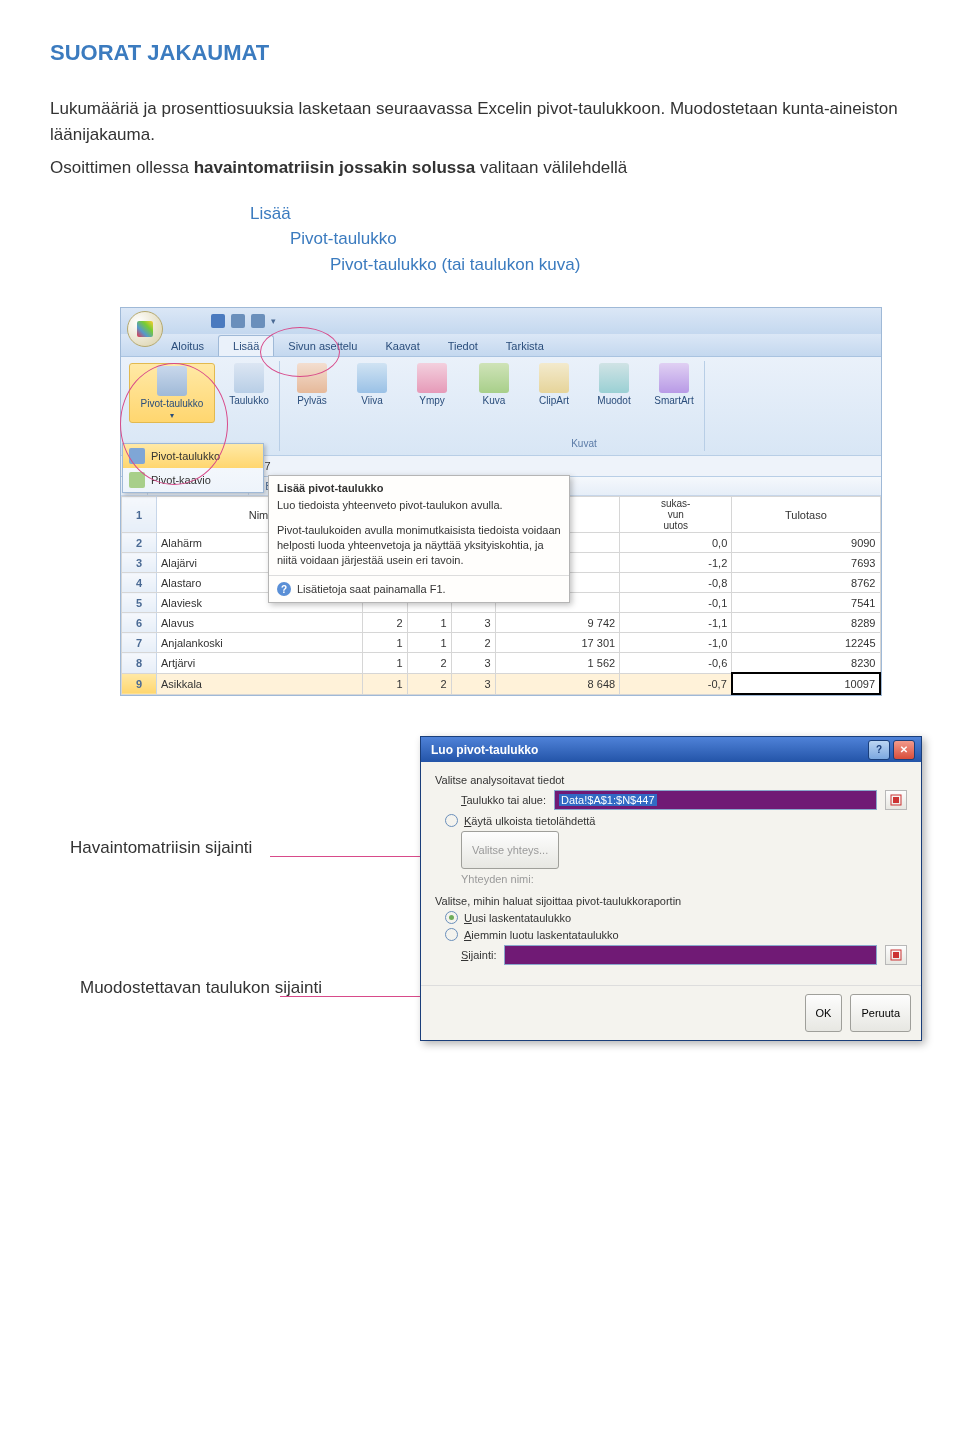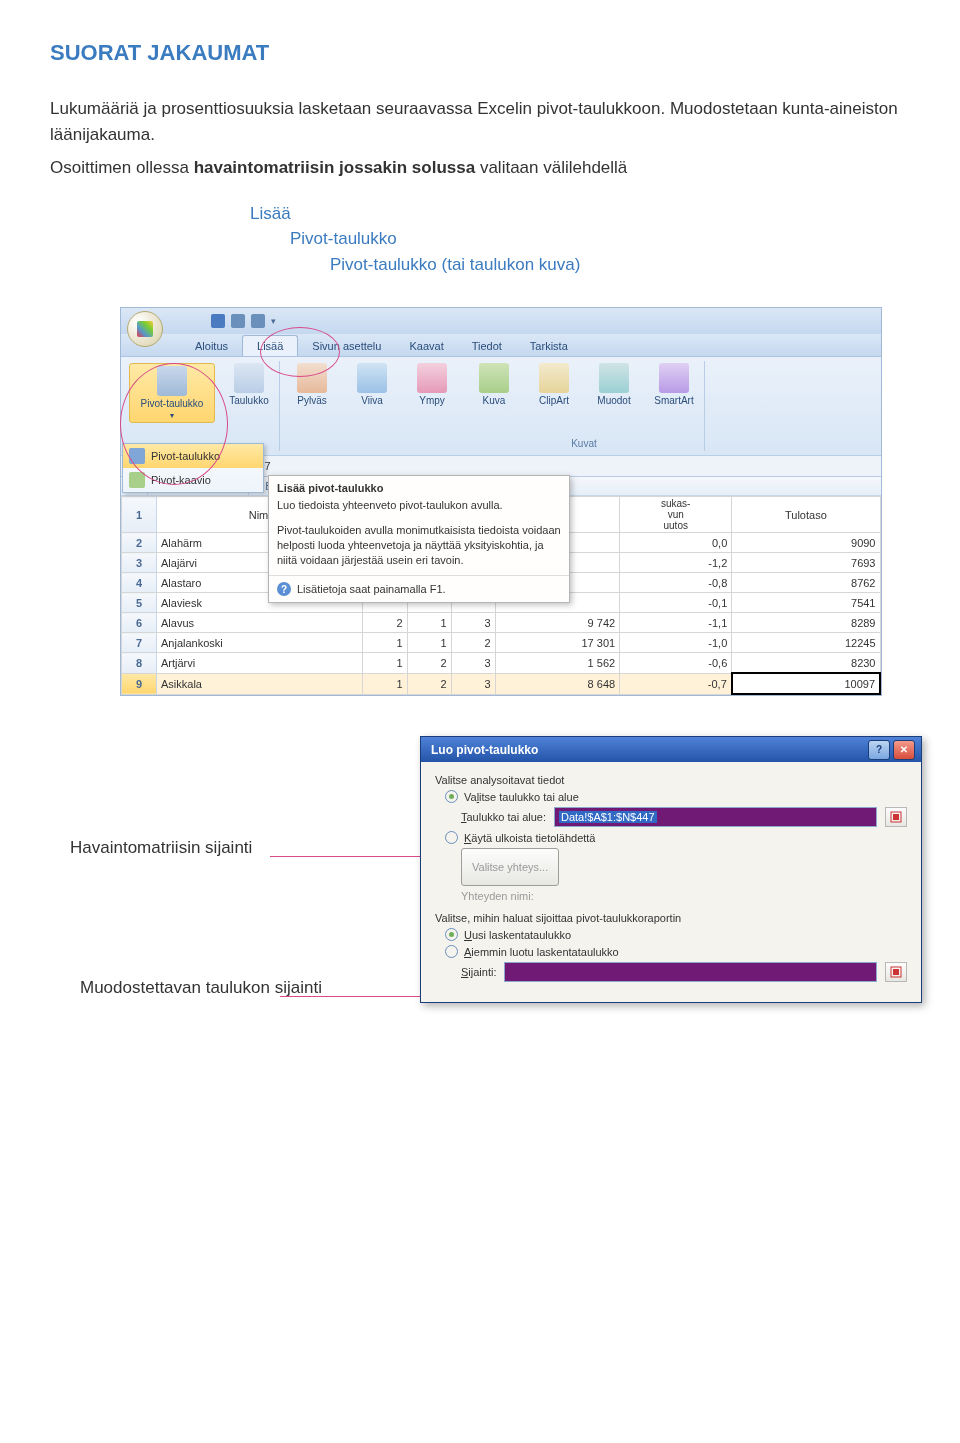--- a/index.html
+++ b/index.html
@@ -66,21 +66,21 @@
   }
   .qat .round::after {
     content: ""; display:block; width:16px;height:16px;
     background: linear-gradient(45deg,#e34,#59c,#7c3,#fc3);
     border-radius:2px;
   }
   .qat-icon {
     width:14px;height:14px;background:#4a7abf;border-radius:2px;
   }
   .ribbon-tabs {
-    display:flex; padding-left:60px; gap:0; background:linear-gradient(#dbe7f6,#c4d8ef);
+    display:flex; padding-left:36px; gap:0; background:linear-gradient(#dbe7f6,#c4d8ef);
     height:22px; align-items:flex-end;
   }
   .ribbon-tab {
     padding: 4px 14px; color:#2a4d7b; font-size:11px;
   }
   .ribbon-tab.active {
     background:#eaf1fa; border:1px solid #9fb9d7; border-bottom:none;
     border-radius:3px 3px 0 0;
   }
   .ribbon-body {
@@ -447,24 +447,20 @@
     <div class="dlg-title">
       <span>Luo pivot-taulukko</span>
       <div class="wbtns">
         <div class="wbtn help">?</div>
         <div class="wbtn close">✕</div>
       </div>
     </div>
     <div class="dlg-body">
       <div class="dlg-section">
         <div>Valitse analysoitavat tiedot</div>
-        <div class="dlg-radio">
-          <span class="radio on"></span>
-          <span>Va<span class="underline">l</span>itse taulukko tai alue</span>
-        </div>
         <div class="dlg-row">
           <span><span class="underline">T</span>aulukko tai alue:</span>
           <div class="dlg-input">
             <span style="background:#316ac5;color:#fff;padding:0 2px;">Data!$A$1:$N$447</span>
           </div>
           <div class="range-btn">
             <svg viewBox="0 0 12 12">
                 <rect x="1" y="1" width="10" height="10" fill="none" stroke="#c33" stroke-width="1"></rect>
                 <rect x="3" y="3" width="6" height="6" fill="#c33"></rect>
               </svg>
@@ -496,14 +492,18 @@
           <div class="dlg-input disabled"></div>
           <div class="range-btn">
             <svg viewBox="0 0 12 12">
                 <rect x="1" y="1" width="10" height="10" fill="none" stroke="#c33" stroke-width="1"></rect>
                 <rect x="3" y="3" width="6" height="6" fill="#c33"></rect>
               </svg>
           </div>
         </div>
       </div>
     </div>
+    <div class="dlg-footer">
+      <button class="dlg-btn">OK</button>
+      <button class="dlg-btn">Peruuta</button>
+    </div>
   </div>
 </div>
 
 </body></html>

